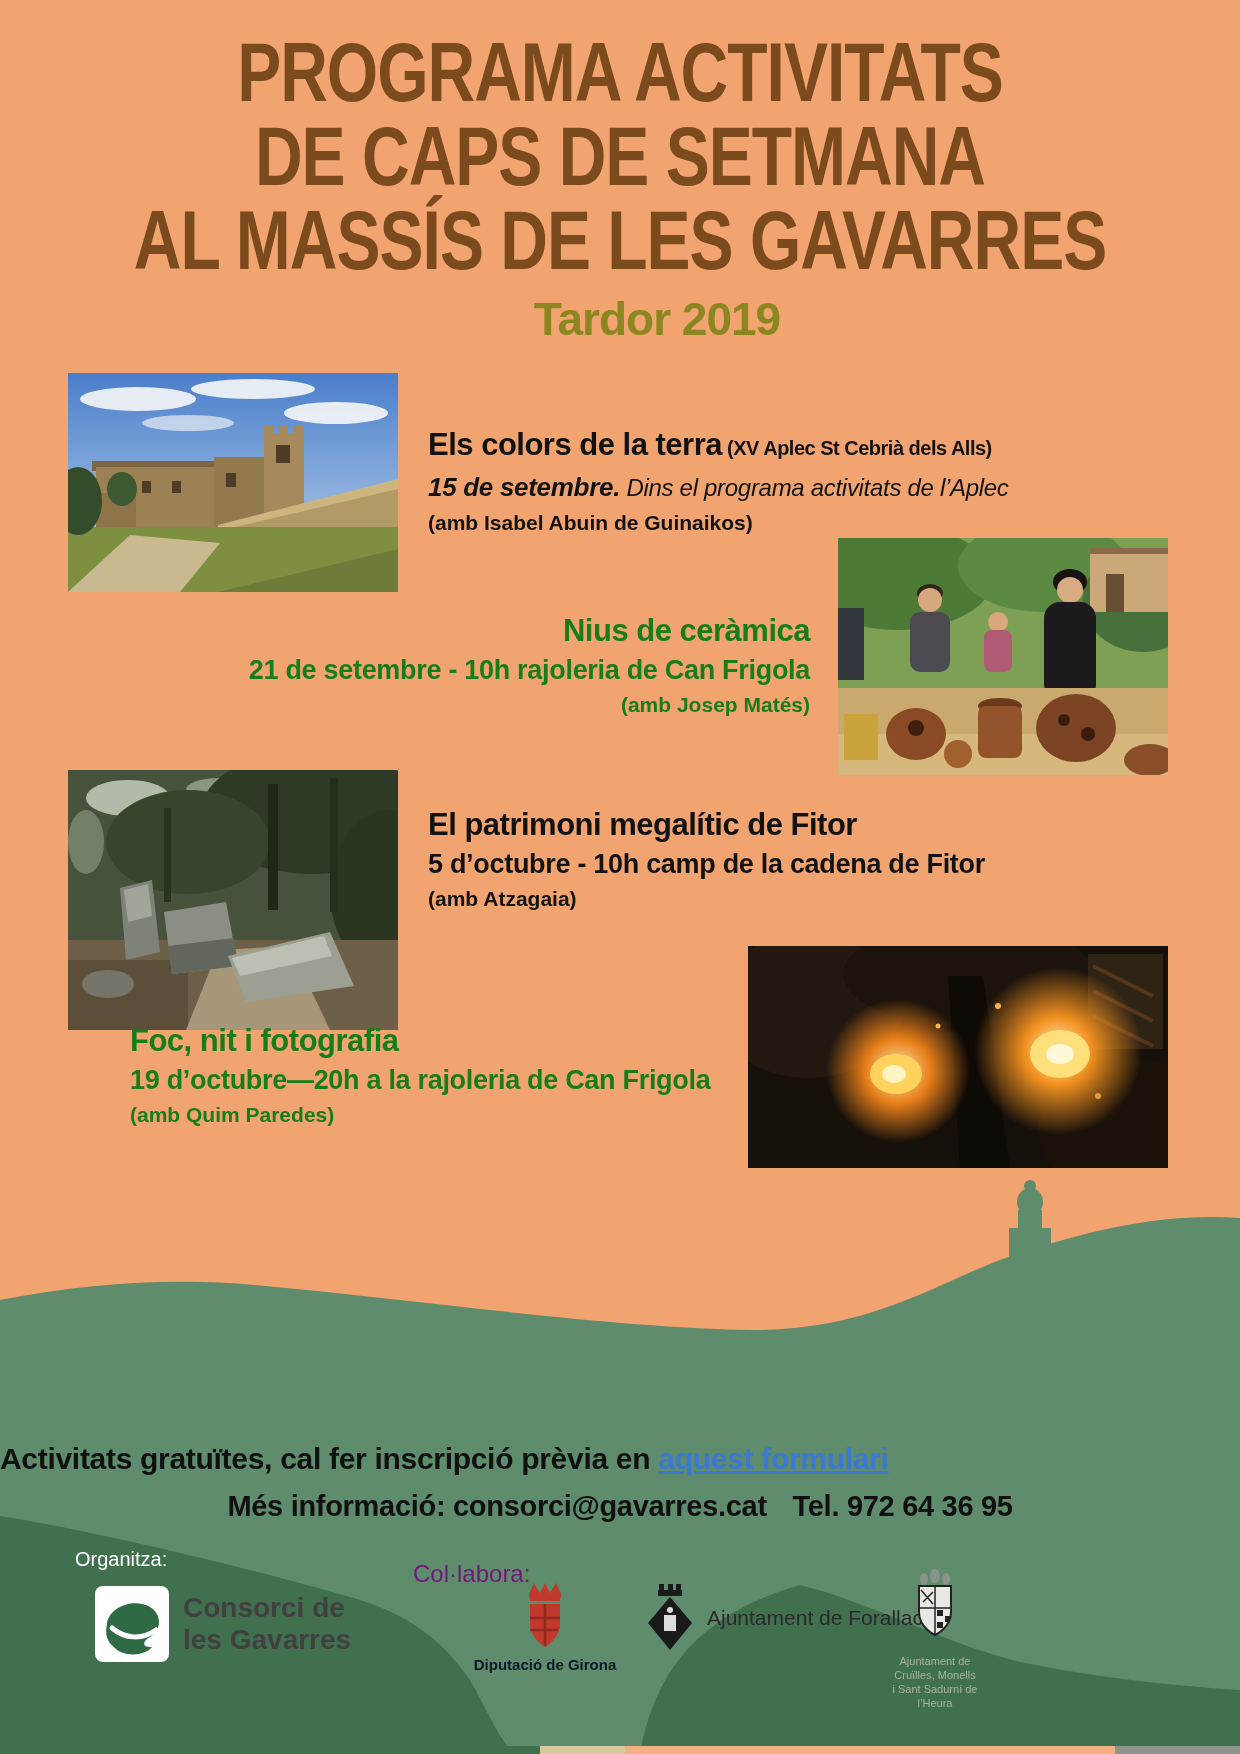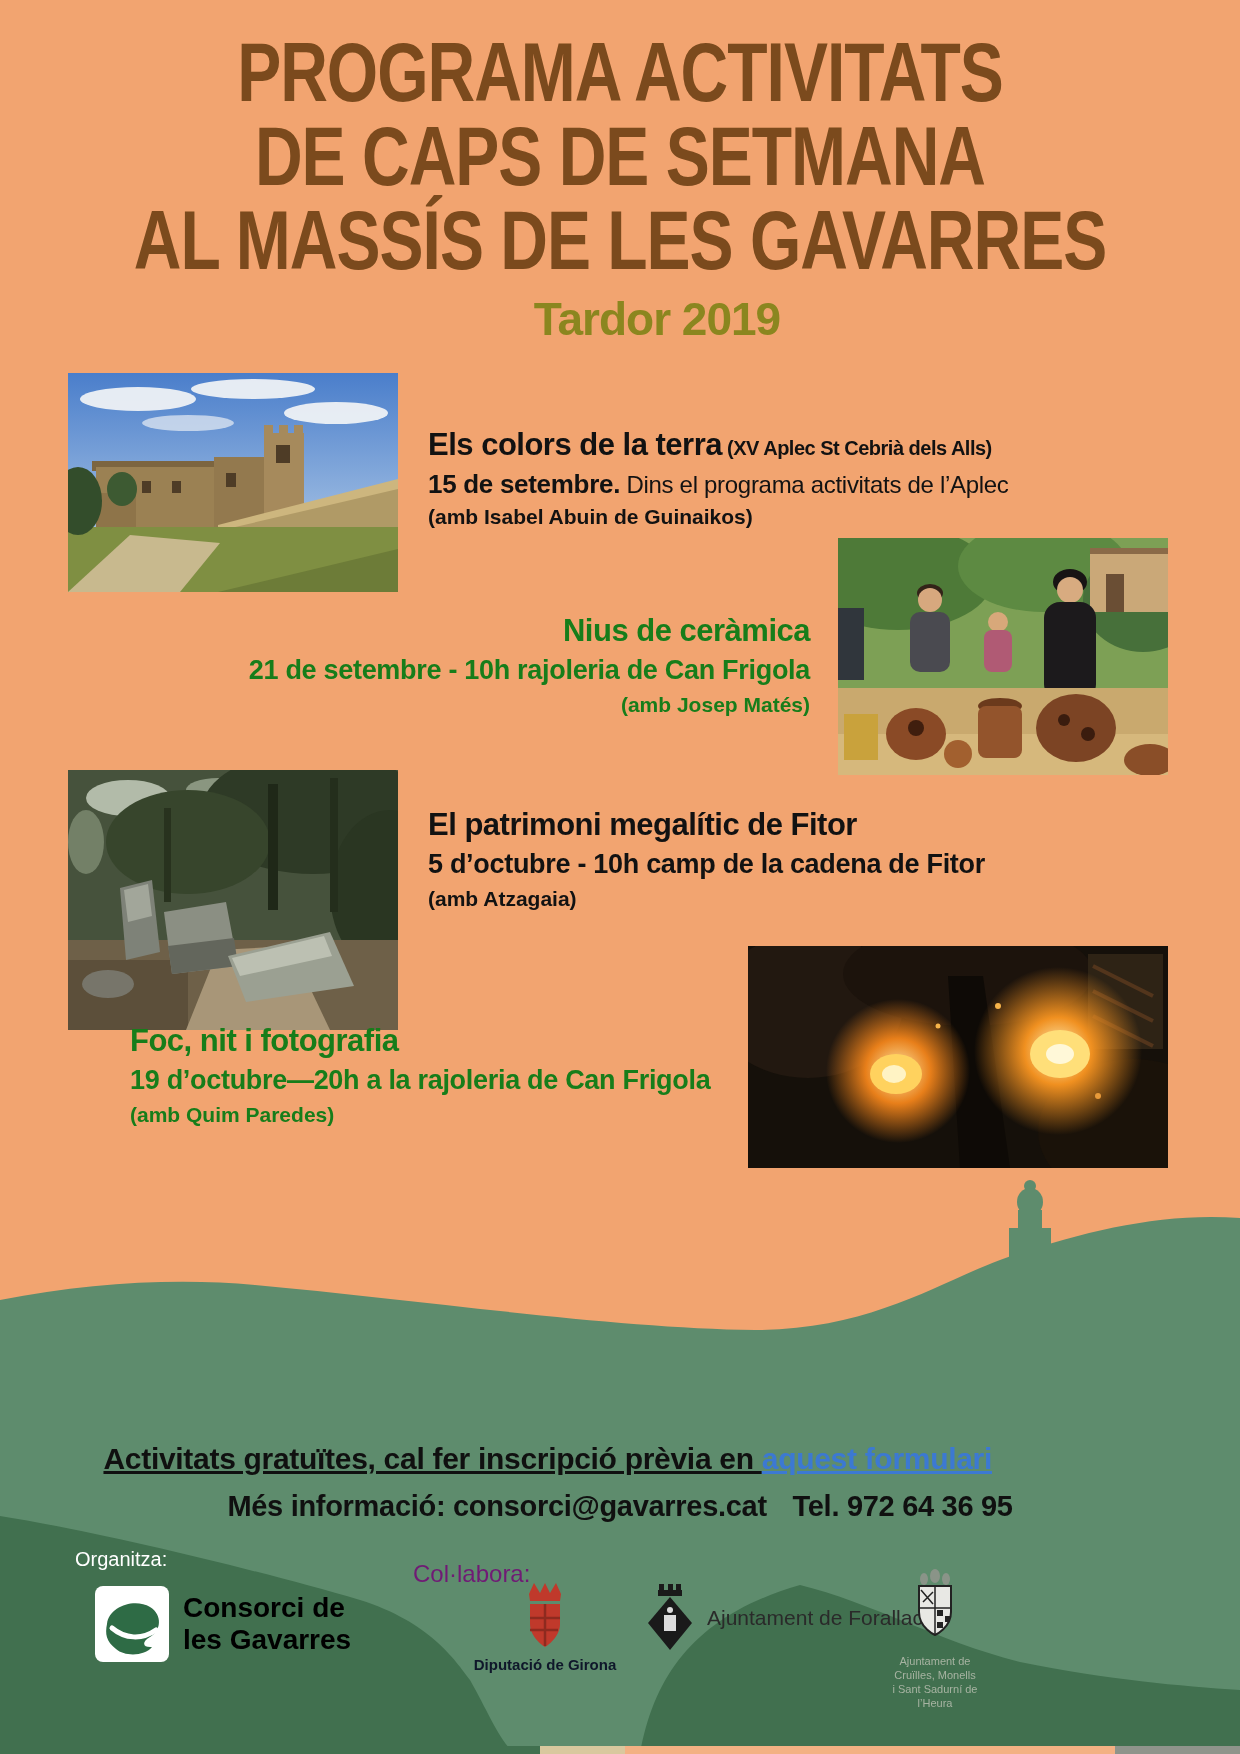--- a/index.html
+++ b/index.html
@@ -23,39 +23,39 @@
   .photo3{left:68px;top:770px;width:330px;height:260px;}
   .photo4{left:748px;top:946px;width:420px;height:222px;}
   
   .act{color:#121212;}
   .act .ttl{font-size:31px;font-weight:800;letter-spacing:-.5px;line-height:42px;}
   .act .ttl .suffix{font-size:20px;font-weight:800;}
   .act .sched{font-size:27px;font-weight:600;line-height:36px;letter-spacing:-.3px;}
   .act .credit{font-size:21px;font-weight:700;line-height:34px;}
   .green, .green .ttl, .green .sched, .green .credit{color:#177d1a;}
   .act1{left:428px;top:424px;width:740px;}
-  .act1 .line2{font-size:24px;letter-spacing:-.3px;line-height:30px;}
+  .act1 .line2{font-size:24px;letter-spacing:-.3px;line-height:36px;font-style:italic;}
   .act1 .line2 .d{font-size:26px;font-weight:700;}
   .act2{left:200px;top:610px;width:610px;text-align:right;}
   .act3{left:428px;top:804px;width:660px;}
   .act4{left:130px;top:1020px;width:596px;text-align:left;}
   
   .hills{left:0;top:1170px;width:1240px;height:584px;}
-  .footer-line1{left:0;top:1442px;width:992px;text-align:right;
-    font-size:30px;font-weight:600;color:#101010;letter-spacing:-.3px;text-decoration:underline;}
+  .footer-line1{left:0;top:1442px;width:992px;text-align:left;
+    font-size:30px;font-weight:600;color:#101010;letter-spacing:-.3px;}
   .footer-line1 a{color:#3c79d2;text-decoration:underline;cursor:pointer;}
   .footer-line2{left:0;top:1490px;width:1240px;text-align:center;
     font-size:29px;font-weight:600;color:#101010;letter-spacing:-.3px;}
   .footer-line2 .tel{margin-left:18px;}
   .organitza{left:75px;top:1548px;font-size:20px;color:#ffffff;}
   .collabora{left:413px;top:1560px;font-size:24px;color:#701a75;}
   
   .logo-consorci{left:95px;top:1586px;display:flex;align-items:center;}
   .logo-consorci .box{width:74px;height:76px;background:#fff;border-radius:8px;}
-  .logo-consorci .txt{margin-left:14px;color:#000000;font-weight:700;font-size:28px;line-height:32px;}
+  .logo-consorci .txt{margin-left:14px;color:#404040;font-weight:700;font-size:28px;line-height:32px;}
   .logo-dip{left:455px;top:1580px;width:180px;text-align:center;}
   .logo-dip .lbl{font-size:15px;font-weight:700;color:#0f172a;margin-top:2px;}
   .logo-for{left:645px;top:1582px;display:flex;align-items:center;height:72px;}
   .logo-for .lbl{margin-left:12px;font-size:21px;color:#2a2a2a;}
   .logo-cru{left:880px;top:1568px;width:110px;text-align:center;}
   .logo-cru .lbl{font-size:11px;line-height:14px;color:#a7b3a2;margin-top:2px;}
 </style>
 </head>
 <body>
 

